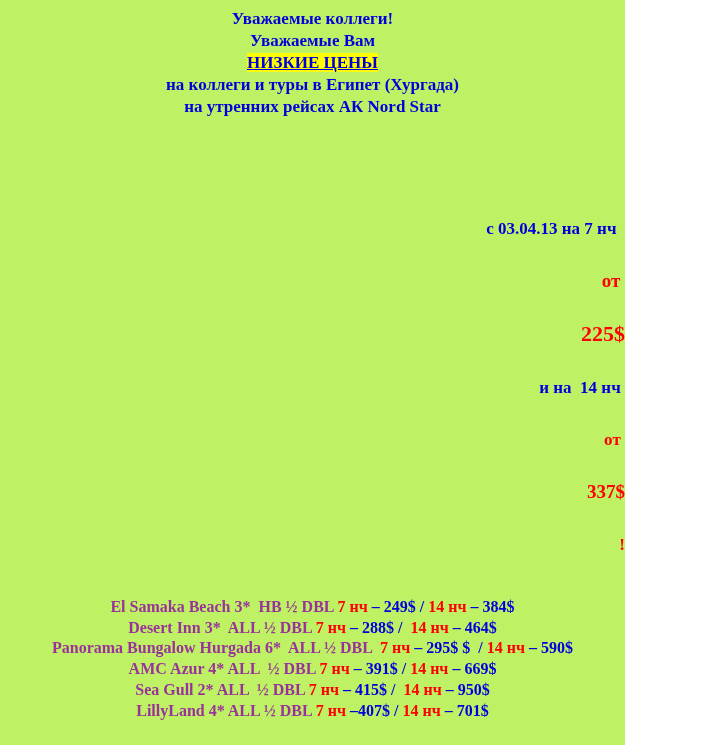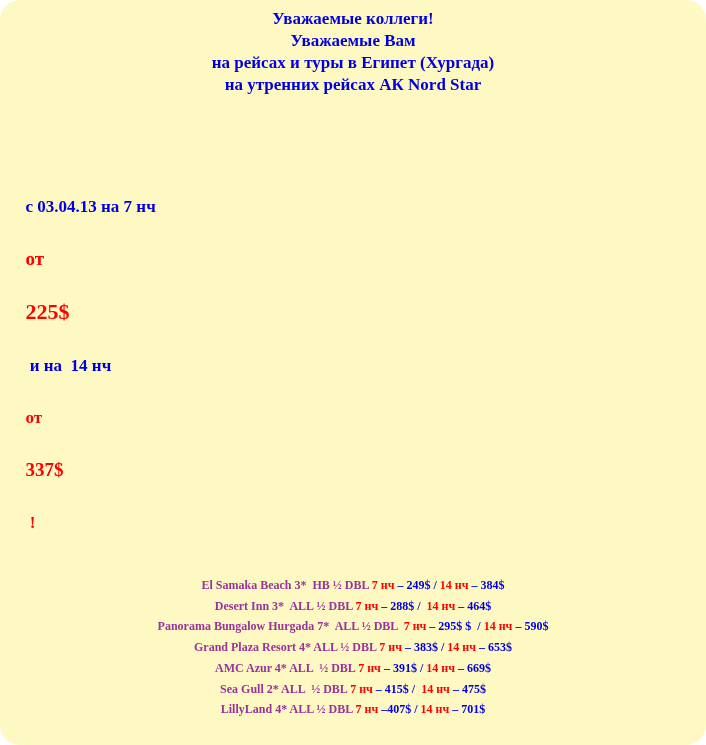--- a/index.html
+++ b/index.html
@@ -1,50 +1,50 @@
 <!DOCTYPE html>
 <html><head>
 <meta charset="utf-8">
 <style>
   html,body{margin:0;padding:0;background:#fff;}
   .page{
-    width:706px;height:745px;background:#fef9c3;overflow:hidden;
+    width:625px;height:745px;background:#bef264;overflow:hidden;
     font-family:"Liberation Serif","DejaVu Serif",serif;font-weight:bold;
     position:relative;
-    border-radius:20px;
   }
   .pre{white-space:pre-wrap;}
   .c-blue{color:#0000dd;}
   .c-red{color:#ff0000;}
   .c-purple{color:#993399;}
   .hl-yellow{background:#ffff00;text-decoration:underline;}
   .sz-big{font-size:22px;}
   .sz-med{font-size:19px;}
 
   .header-block{padding-top:8px;}
   .hline{text-align:center;font-size:17px;line-height:22px;}
 
-  .promo{margin-top:20px;text-align:left;font-size:17px;line-height:26px;}
+  .promo{margin-top:20px;text-align:right;font-size:17px;line-height:26px;}
 
   .hotels{margin-top:13px;}
-  .hotel-line{text-align:center;font-size:12px;line-height:20.7px;}
+  .hotel-line{text-align:center;font-size:16px;line-height:20.7px;}
 </style>
 </head>
 <body>
 
 <div class="page">
 
   <div class="header-block">
 
       <div class="hline"><span class="pre c-blue">Уважаемые коллеги!</span></div>
 
       <div class="hline"><span class="pre c-blue">Уважаемые Вам</span></div>
 
+      <div class="hline"><span class="pre c-blue hl-yellow">НИЗКИЕ ЦЕНЫ</span></div>
 
-      <div class="hline"><span class="pre c-blue">на рейсах и туры в Египет (Хургада)</span></div>
+      <div class="hline"><span class="pre c-blue">на коллеги и туры в Египет (Хургада)</span></div>
 
       <div class="hline"><span class="pre c-blue">на утренних рейсах АК Nord Star</span></div>
     </div>
 
   <div class="promo pre">
     
   
       <span class="pre c-blue">с 03.04.13 на 7 нч  </span>
     
       <span class="pre c-red sz-med">от </span>
@@ -64,34 +64,31 @@
 
       <div class="hotel-line">
         <span class="pre c-purple">El Samaka Beach 3*  HB ½ DBL </span><span class="pre c-red">7 нч</span><span class="pre c-blue"> – 249$ / </span><span class="pre c-red">14 нч</span><span class="pre c-blue"> – 384$</span>
       </div>
 
       <div class="hotel-line">
         <span class="pre c-purple">Desert Inn 3*  ALL ½ DBL </span><span class="pre c-red">7 нч</span><span class="pre c-blue"> – 288$ /  </span><span class="pre c-red">14 нч</span><span class="pre c-blue"> – 464$</span>
       </div>
 
       <div class="hotel-line">
-        <span class="pre c-purple">Panorama Bungalow Hurgada 7*  ALL ½ DBL  </span><span class="pre c-red">7 нч</span><span class="pre c-blue"> – 295$ $  / </span><span class="pre c-red">14 нч</span><span class="pre c-blue"> – 590$</span>
+        <span class="pre c-purple">Panorama Bungalow Hurgada 6*  ALL ½ DBL  </span><span class="pre c-red">7 нч</span><span class="pre c-blue"> – 295$ $  / </span><span class="pre c-red">14 нч</span><span class="pre c-blue"> – 590$</span>
       </div>
 
 
-      <div class="hotel-line">
-        <span class="pre c-purple">Grand Plaza Resort 4* ALL ½ DBL </span><span class="pre c-red">7 нч</span><span class="pre c-blue"> – 383$ / </span><span class="pre c-red">14 нч</span><span class="pre c-blue"> – 653$</span>
-      </div>
 
       <div class="hotel-line">
         <span class="pre c-purple">AMC Azur 4* ALL  ½ DBL </span><span class="pre c-red">7 нч</span><span class="pre c-blue"> – 391$ / </span><span class="pre c-red">14 нч</span><span class="pre c-blue"> – 669$</span>
       </div>
 
       <div class="hotel-line">
-        <span class="pre c-purple">Sea Gull 2* ALL  ½ DBL </span><span class="pre c-red">7 нч</span><span class="pre c-blue"> – 415$ /  </span><span class="pre c-red">14 нч</span><span class="pre c-blue"> – 475$</span>
+        <span class="pre c-purple">Sea Gull 2* ALL  ½ DBL </span><span class="pre c-red">7 нч</span><span class="pre c-blue"> – 415$ /  </span><span class="pre c-red">14 нч</span><span class="pre c-blue"> – 950$</span>
       </div>
 
       <div class="hotel-line">
         <span class="pre c-purple">LillyLand 4* ALL ½ DBL </span><span class="pre c-red">7 нч</span><span class="pre c-blue"> –407$ / </span><span class="pre c-red">14 нч</span><span class="pre c-blue"> – 701$</span>
       </div>
 
     </div>
 
 </div>
 

